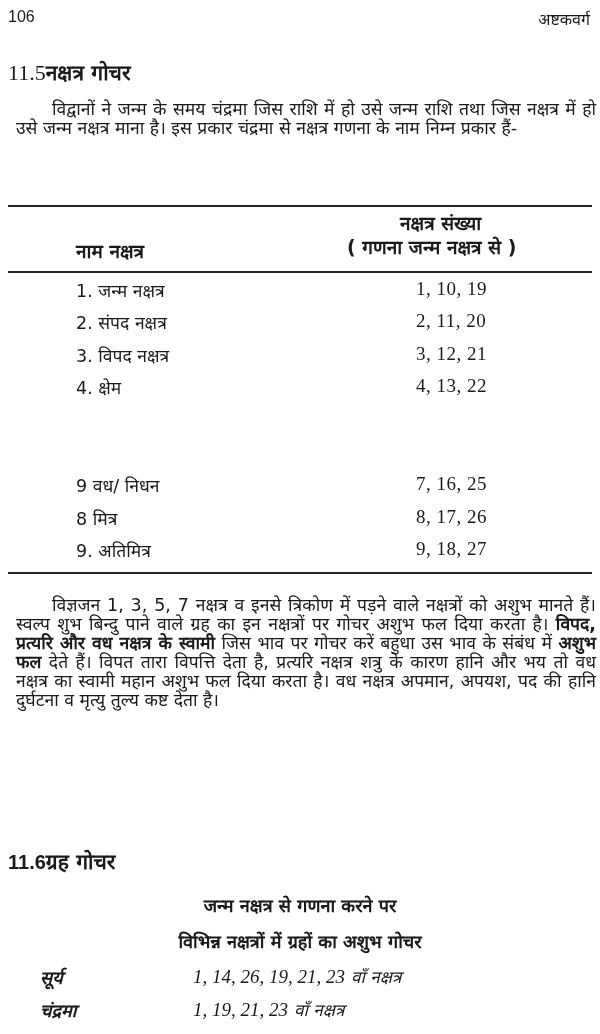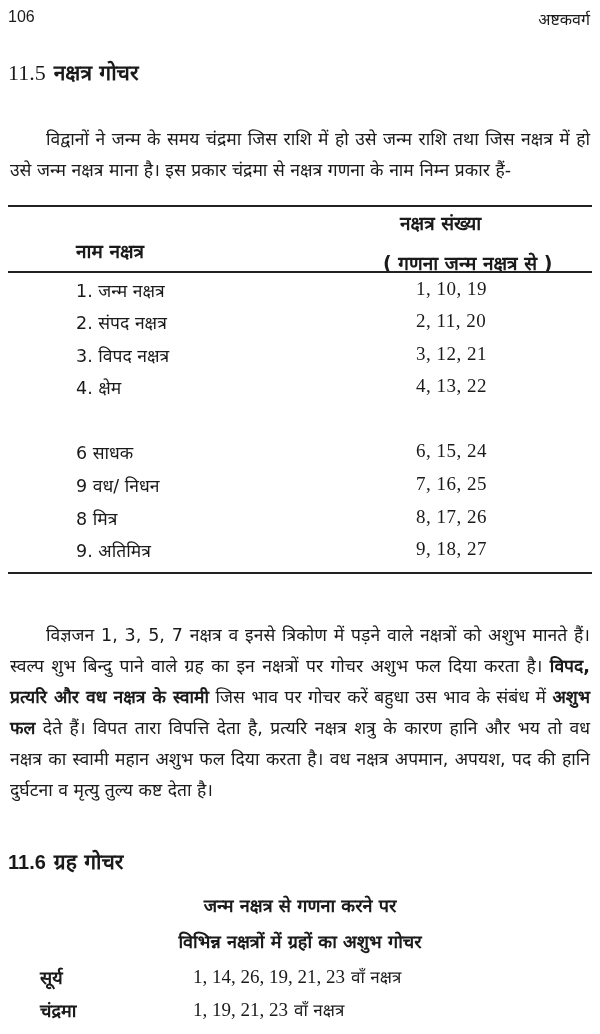--- a/index.html
+++ b/index.html
@@ -5,32 +5,32 @@
   html, body { margin: 0; padding: 0; }
   body {
     width: 600px; height: 1034px; background: #ffffff; color: #1a1a1a;
     font-family: "DejaVu Sans", sans-serif; position: relative; overflow: hidden;
   }
   .page { position: absolute; left: 0; top: 0; width: 600px; height: 1034px; }
   .running-head { position: absolute; top: 8px; left: 8px; right: 10px; height: 24px; }
   .page-num { position: absolute; left: 0; top: 0; font-size: 16px; font-family: "Liberation Sans", sans-serif; }
   .book-title { position: absolute; right: 0; top: 0; font-size: 16px; }
   .sec-title { position: absolute; left: 8px; font-size: 21px; }
-  .sec-title .num { font-family: "Liberation Serif", serif; font-weight: normal; font-size: 22px; margin-right: 8px; }
+  .sec-title .num { font-family: "Liberation Serif", serif; font-weight: normal; font-size: 22px; }
   .sec-title .txt { font-weight: bold; }
   .sec2 .num { font-family: "Liberation Sans", sans-serif; font-weight: bold; font-size: 20px; }
-  .para { position: absolute; left: 10px; width: 580px; font-size: 17.5px; line-height: 31px; text-align: justify; margin-top: 24px; }
+  .para { position: absolute; left: 16px; width: 580px; font-size: 17.5px; line-height: 19px; text-align: justify; }
   .para .indent { display: inline-block; width: 36px; }
   .rule { position: absolute; left: 8px; width: 584px; height: 1.5px; background: #222; }
   .th { position: absolute; font-size: 19px; font-weight: bold; }
   .trow { position: absolute; left: 0; width: 600px; height: 32px; font-size: 17.5px; }
   .trow .name { position: absolute; left: 76px; top: 0; }
   .trow .nums { position: absolute; left: 416px; top: 0; font-family: "Liberation Serif", serif; font-size: 19px; letter-spacing: 0.5px; }
   .sub-h { position: absolute; left: 0; width: 600px; text-align: center; font-size: 18px; font-weight: bold; }
-  .prow { position: absolute; left: 0; width: 595px; height: 32px; font-size: 18px; }
+  .prow { position: absolute; left: 0; width: 595px; height: 32px; font-size: 18px; font-style: italic; }
   .prow .planet { position: absolute; left: 40px; font-weight: bold; }
   .prow .vals { position: absolute; left: 193px; font-family: "Liberation Serif", serif; font-size: 19px; }
   .prow .suffix { font-family: "DejaVu Sans", sans-serif; font-size: 17px; margin-left: 6px; }
   b { font-weight: bold; }
 </style>
 </head>
 <body>
 
 <div class="page">
 
@@ -41,42 +41,38 @@
 
   <div class="sec-title" style="top:58px;">
     <span class="num">11.5</span><span class="txt">नक्षत्र गोचर</span>
   </div>
 
   <div class="para" style="top:100px;"><span class="indent"></span><span>विद्वानों ने जन्म के समय चंद्रमा जिस राशि में हो उसे जन्म राशि तथा जिस नक्षत्र में हो उसे जन्म नक्षत्र माना है। इस प्रकार चंद्रमा से नक्षत्र गणना के नाम निम्न प्रकार हैं-</span></div>
 
   <div class="rule" style="top:205px;"></div>
   <div class="th" style="top:238px; left:76px;">नाम नक्षत्र</div>
   <div class="th" style="top:210px; left:400px;">नक्षत्र संख्या</div>
-  <div class="th" style="top:250px; left:347px;margin-left:36px;">( गणना जन्म नक्षत्र से )</div>
+  <div class="th" style="top:234px; left:347px;">( गणना जन्म नक्षत्र से )</div>
   <div class="rule" style="top:271px;"></div>
 
   <div class="trow" style="top:278px;padding-left:10px;">
       <span class="name">1. जन्म नक्षत्र</span>
       <span class="nums">1, 10, 19</span>
     </div>
   <div class="trow" style="top:310px;">
       <span class="name">2. संपद नक्षत्र</span>
       <span class="nums">2, 11, 20</span>
     </div>
   <div class="trow" style="top:343px;">
       <span class="name">3. विपद नक्षत्र</span>
       <span class="nums">3, 12, 21</span>
     </div>
   <div class="trow" style="top:375px;">
       <span class="name">4. क्षेम</span>
       <span class="nums">4, 13, 22</span>
-    </div>
-  <div class="trow" style="top:440px;">
-      <span class="name">6 साधक</span>
-      <span class="nums">6, 15, 24</span>
     </div>
   <div class="trow" style="top:473px;">
       <span class="name">9 वध/ निधन</span>
       <span class="nums">7, 16, 25</span>
     </div>
   <div class="trow" style="top:506px;">
       <span class="name">8 मित्र</span>
       <span class="nums">8, 17, 26</span>
     </div>
   <div class="trow" style="top:538px;">

